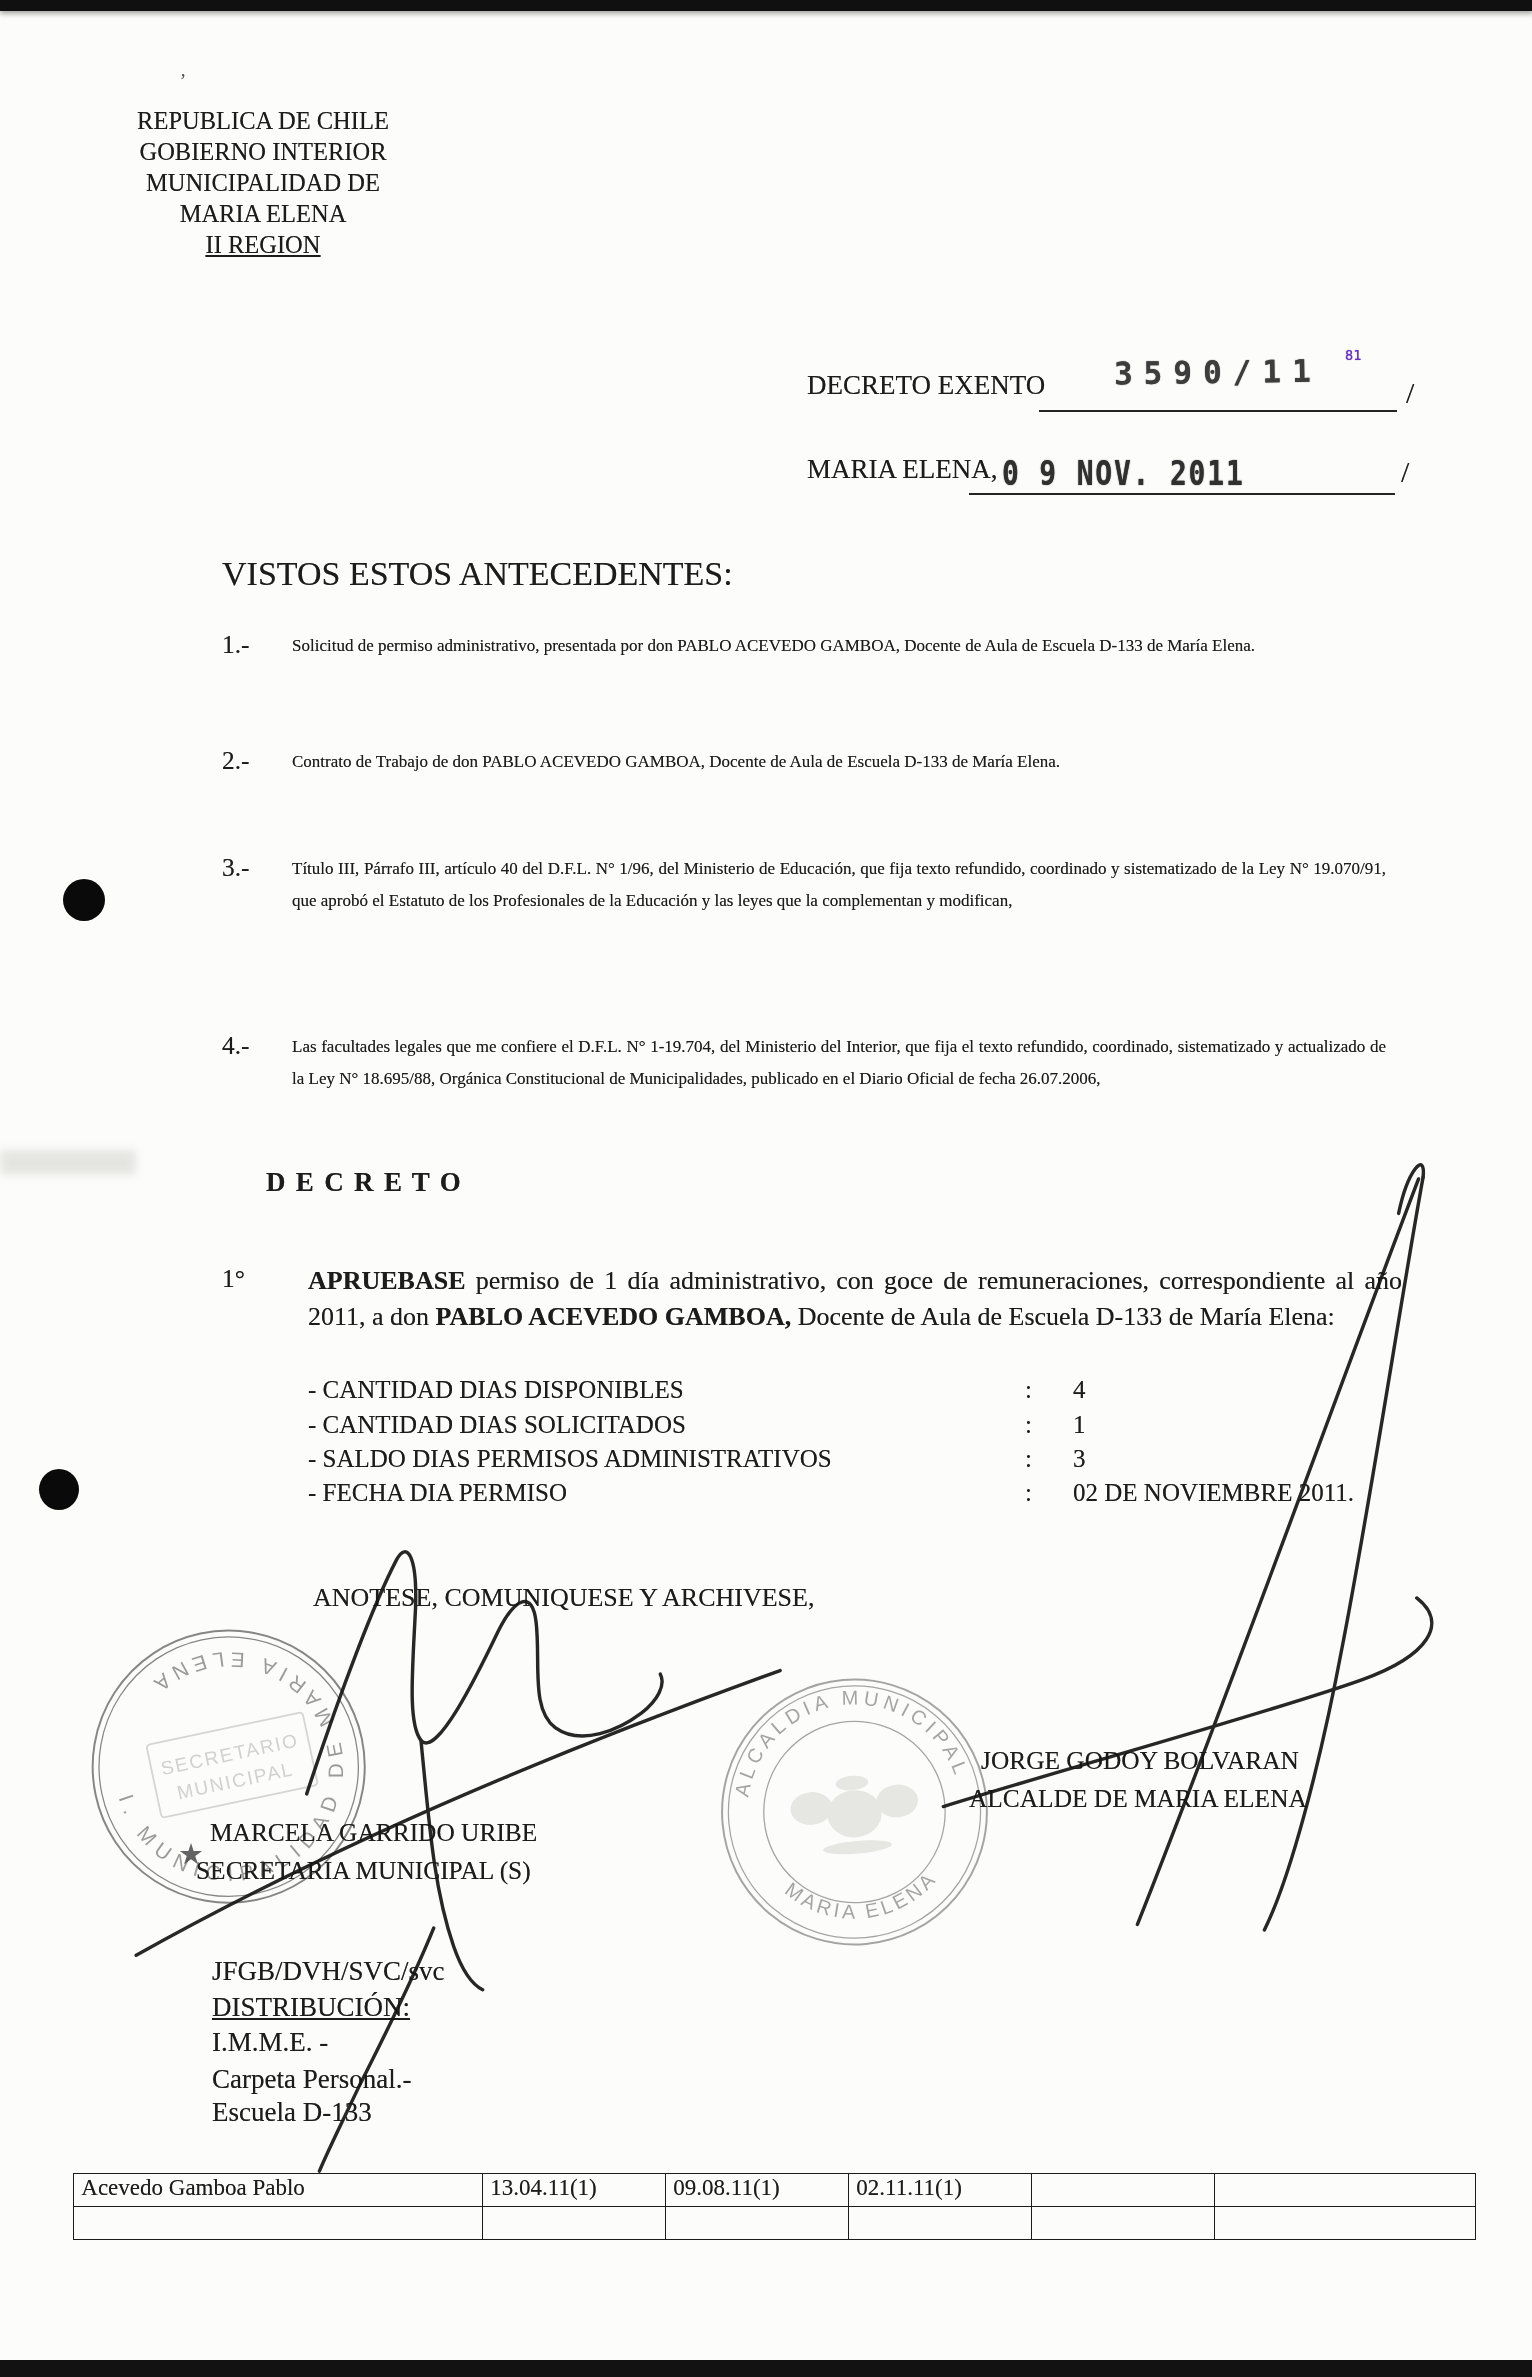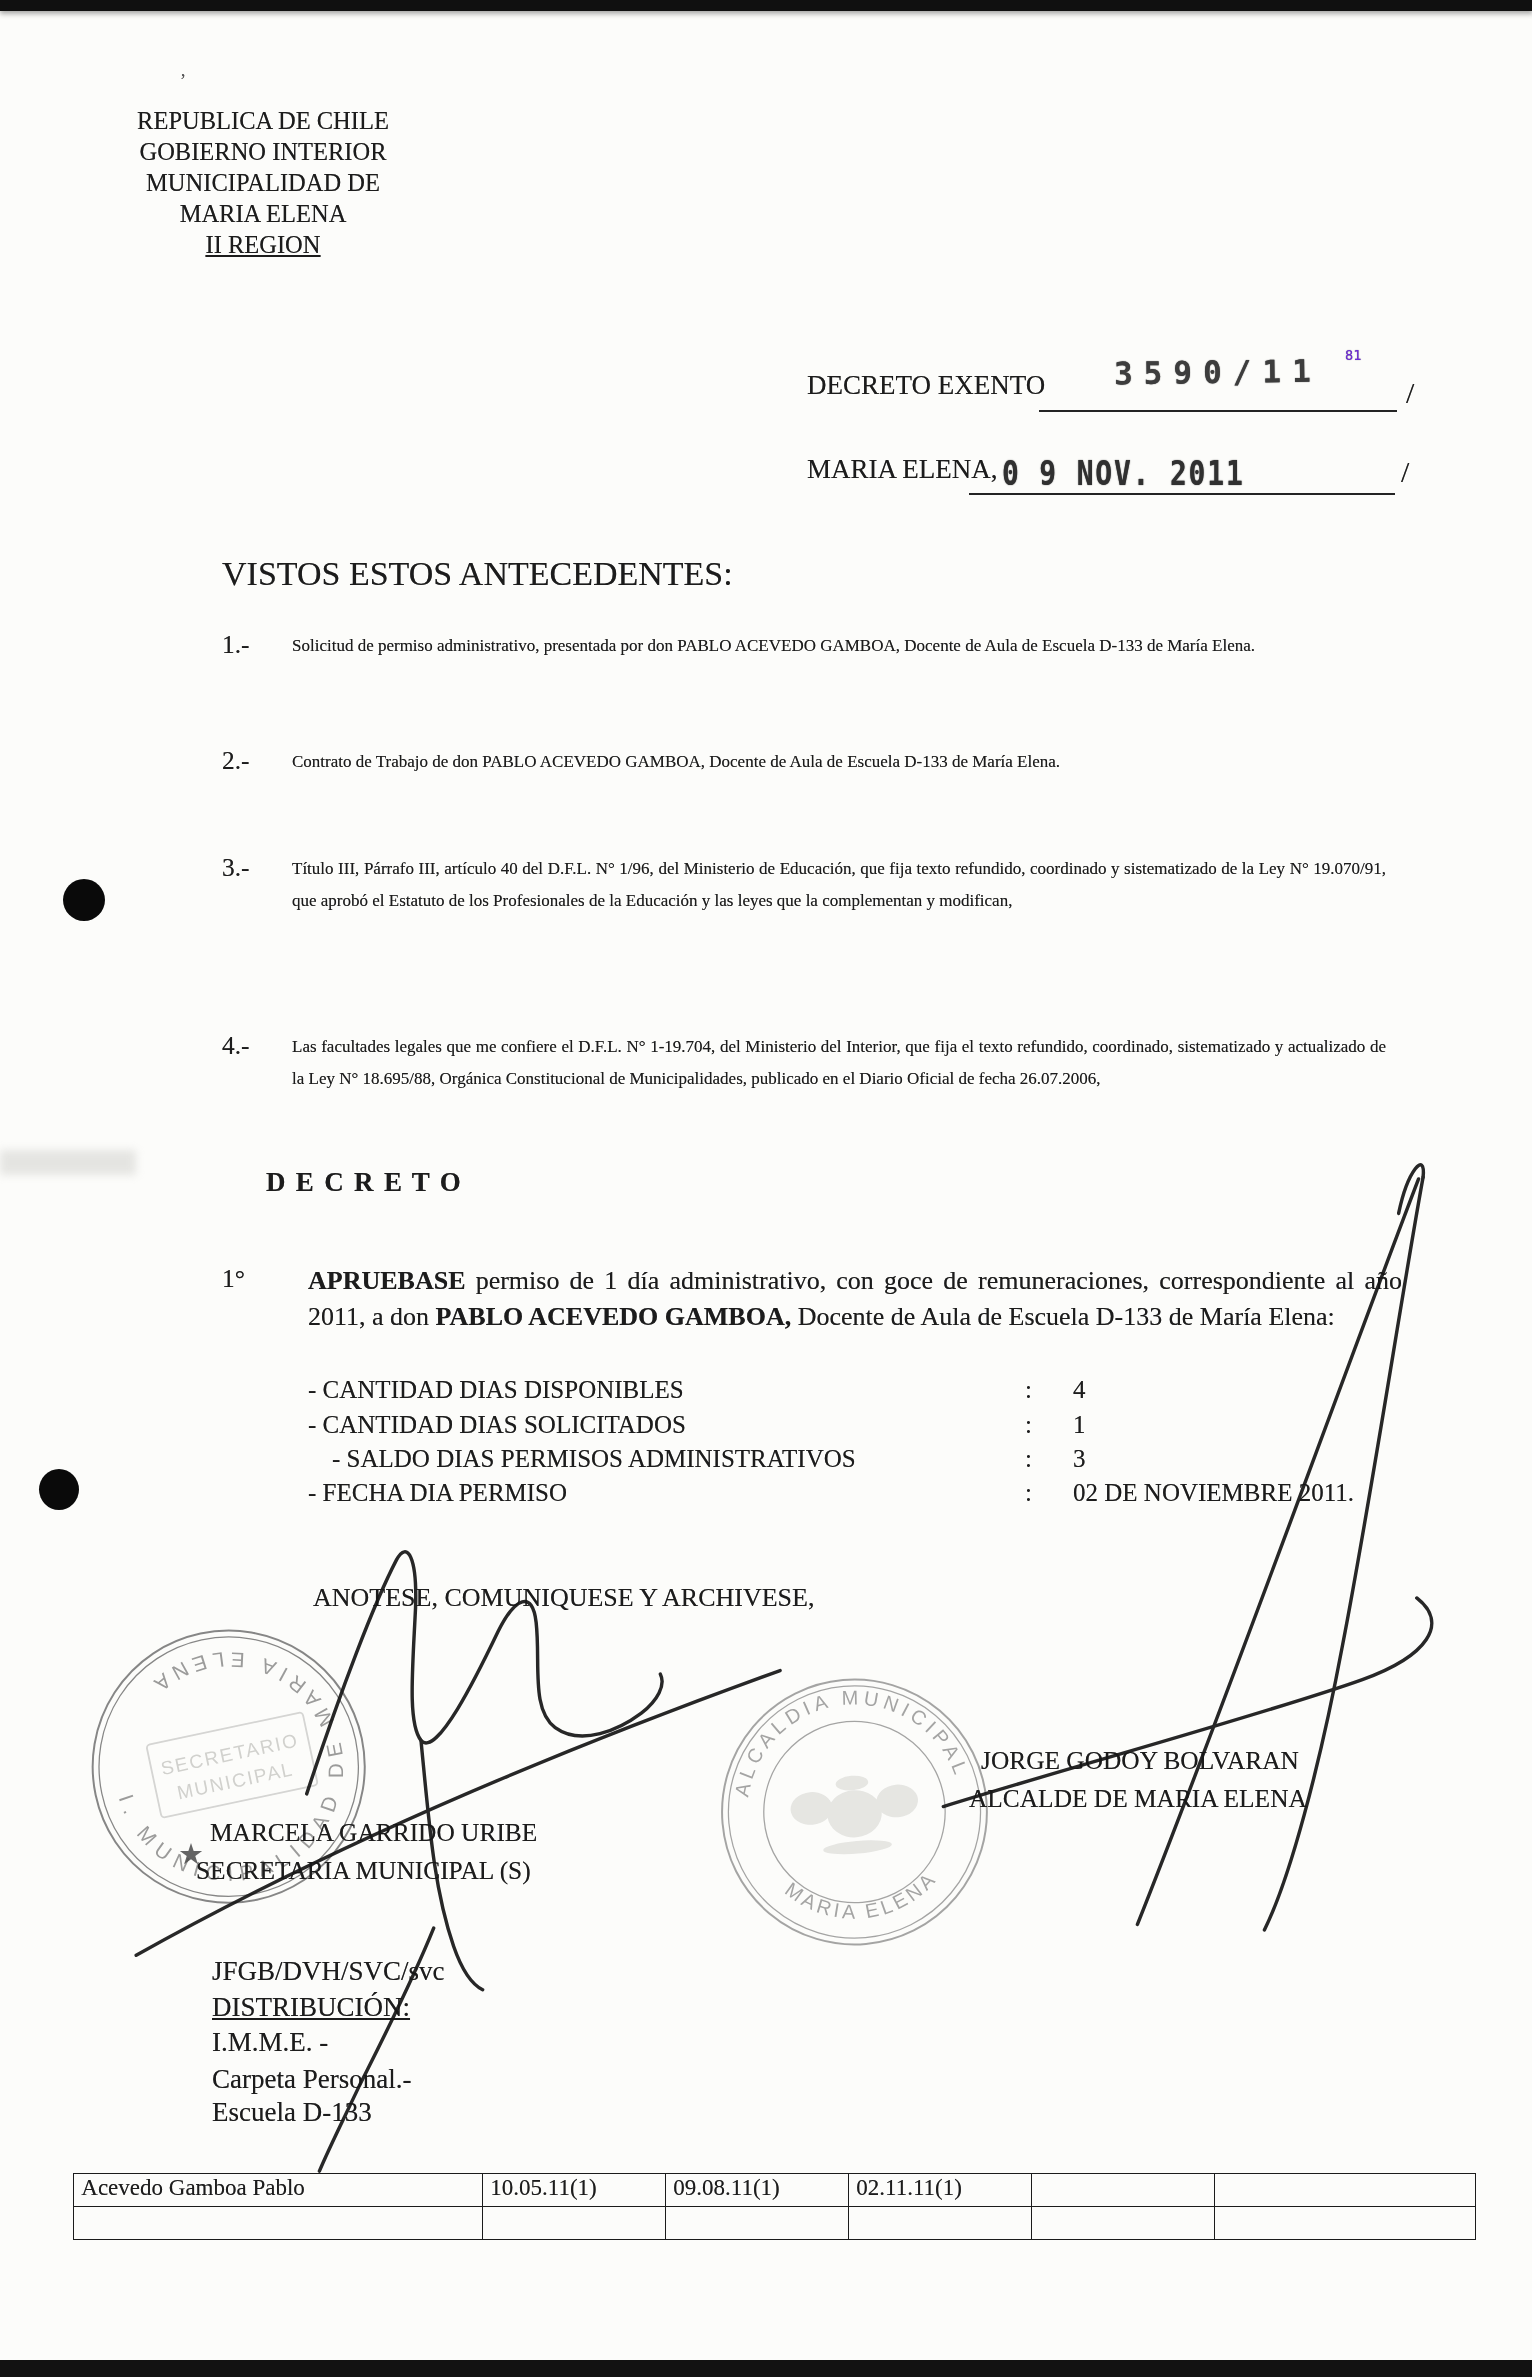--- a/index.html
+++ b/index.html
@@ -135,21 +135,21 @@
   <div class="abs article-text"><span style="font-weight: bold;">APRUEBASE</span><span> permiso de 1 día administrativo, con goce de remuneraciones, correspondiente al año 2011, a don </span><span style="font-weight: bold;">PABLO ACEVEDO GAMBOA,</span><span> Docente de Aula de Escuela D-133 de María Elena:</span></div>
 
   <div class="abs txt detail-label" style="top:1376px;">- CANTIDAD DIAS DISPONIBLES</div>
   <div class="abs txt detail-sep" style="top:1376px;">:</div>
   <div class="abs txt detail-value" style="top:1376px;">4</div>
 
   <div class="abs txt detail-label" style="top:1411px;">- CANTIDAD DIAS SOLICITADOS</div>
   <div class="abs txt detail-sep" style="top:1411px;">:</div>
   <div class="abs txt detail-value" style="top:1411px;">1</div>
 
-  <div class="abs txt detail-label" style="top:1445px;margin-left:24px;">- SALDO DIAS PERMISOS ADMINISTRATIVOS</div>
+  <div class="abs txt detail-label" style="top:1445px;">- SALDO DIAS PERMISOS ADMINISTRATIVOS</div>
   <div class="abs txt detail-sep" style="top:1445px;">:</div>
   <div class="abs txt detail-value" style="top:1445px;">3</div>
 
   <div class="abs txt detail-label" style="top:1479px;">- FECHA DIA PERMISO</div>
   <div class="abs txt detail-sep" style="top:1479px;">:</div>
   <div class="abs txt detail-value" style="top:1479px;">02  DE NOVIEMBRE 2011.</div>
 
   <div class="abs txt closing">ANOTESE, COMUNIQUESE Y ARCHIVESE,</div>
 
   <div class="abs txt sig-name" style="left:981px; top:1746px;">JORGE GODOY BOLVARAN</div>
@@ -168,21 +168,21 @@
       <col style="width:409px">
         <col style="width:183px">
         <col style="width:183px">
       <col style="width:183px">
         <col style="width:183px">
         <col style="width:261px">
     </colgroup>
     <tbody>
         <tr>
           <td>Acevedo Gamboa Pablo</td>
-          <td>10.05.11(1)</td>
+          <td>13.04.11(1)</td>
           <td>09.08.11(1)</td>
           <td>02.11.11(1)</td>
           <td></td>
           <td></td>
         </tr>
         <tr>
           <td></td>
           <td></td>
           <td></td>
           <td></td>

